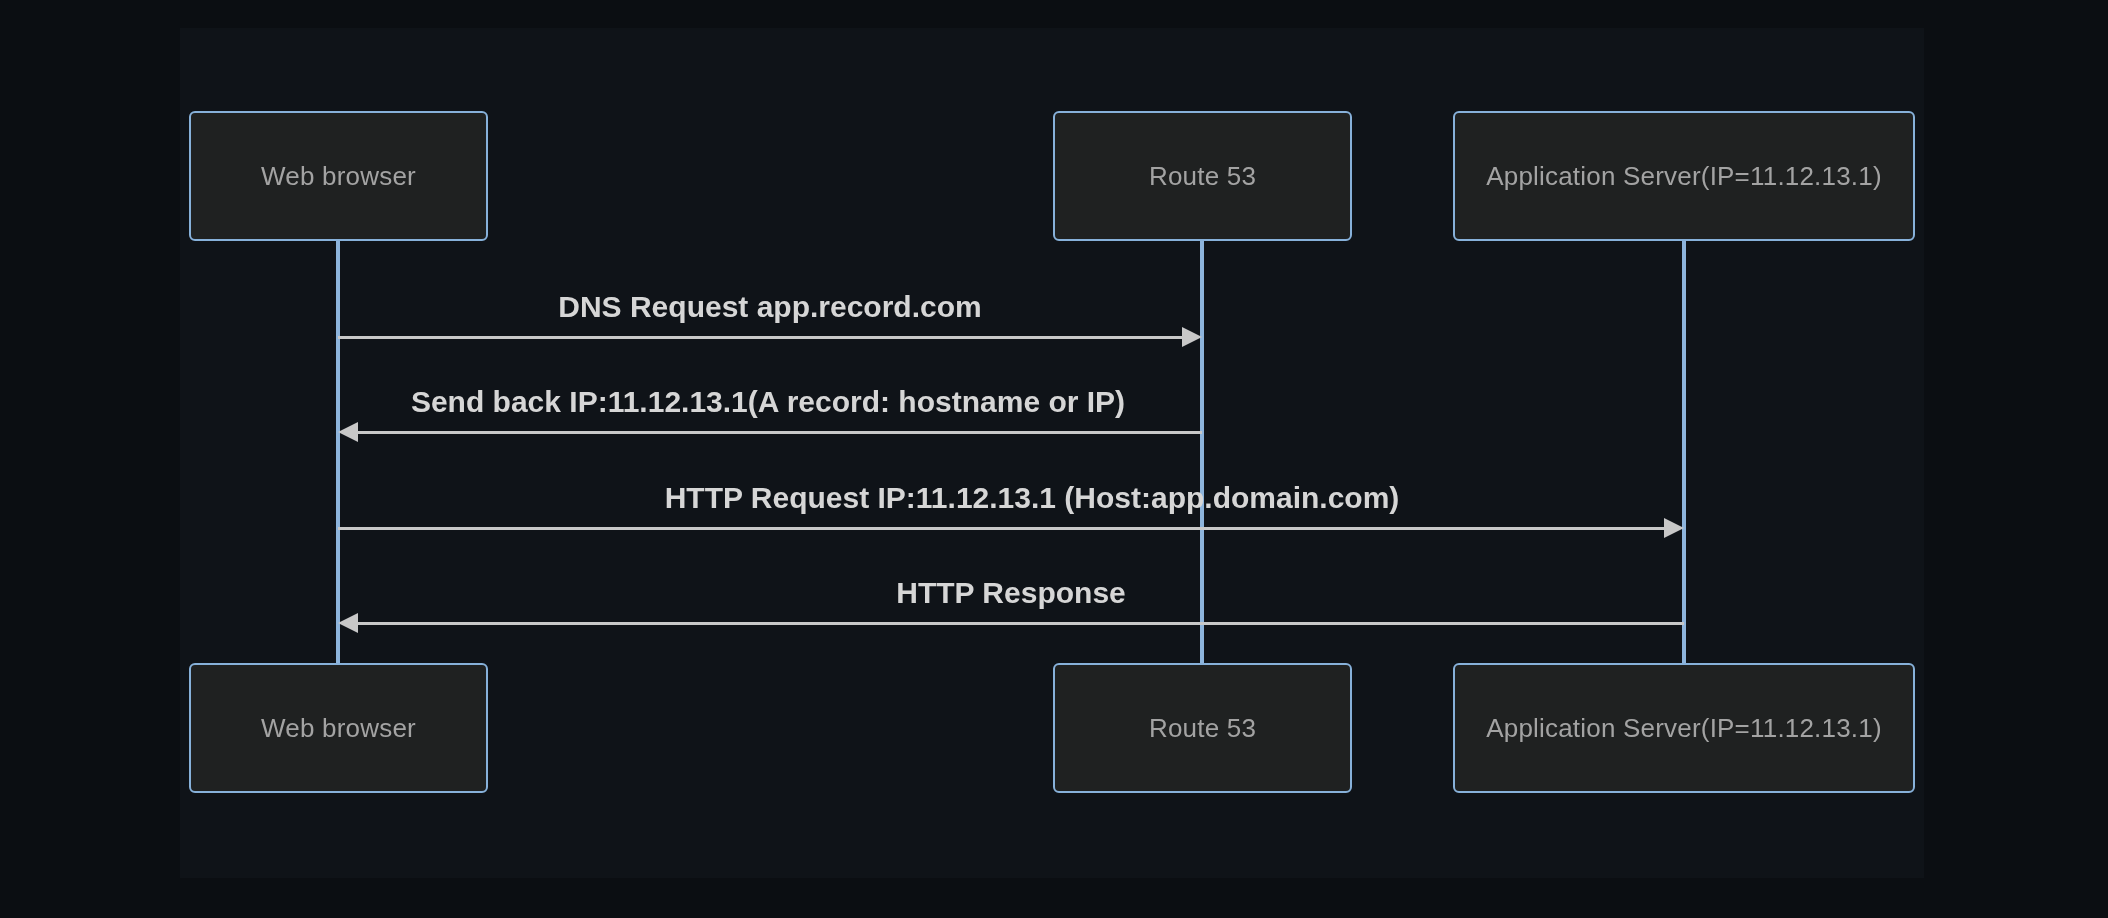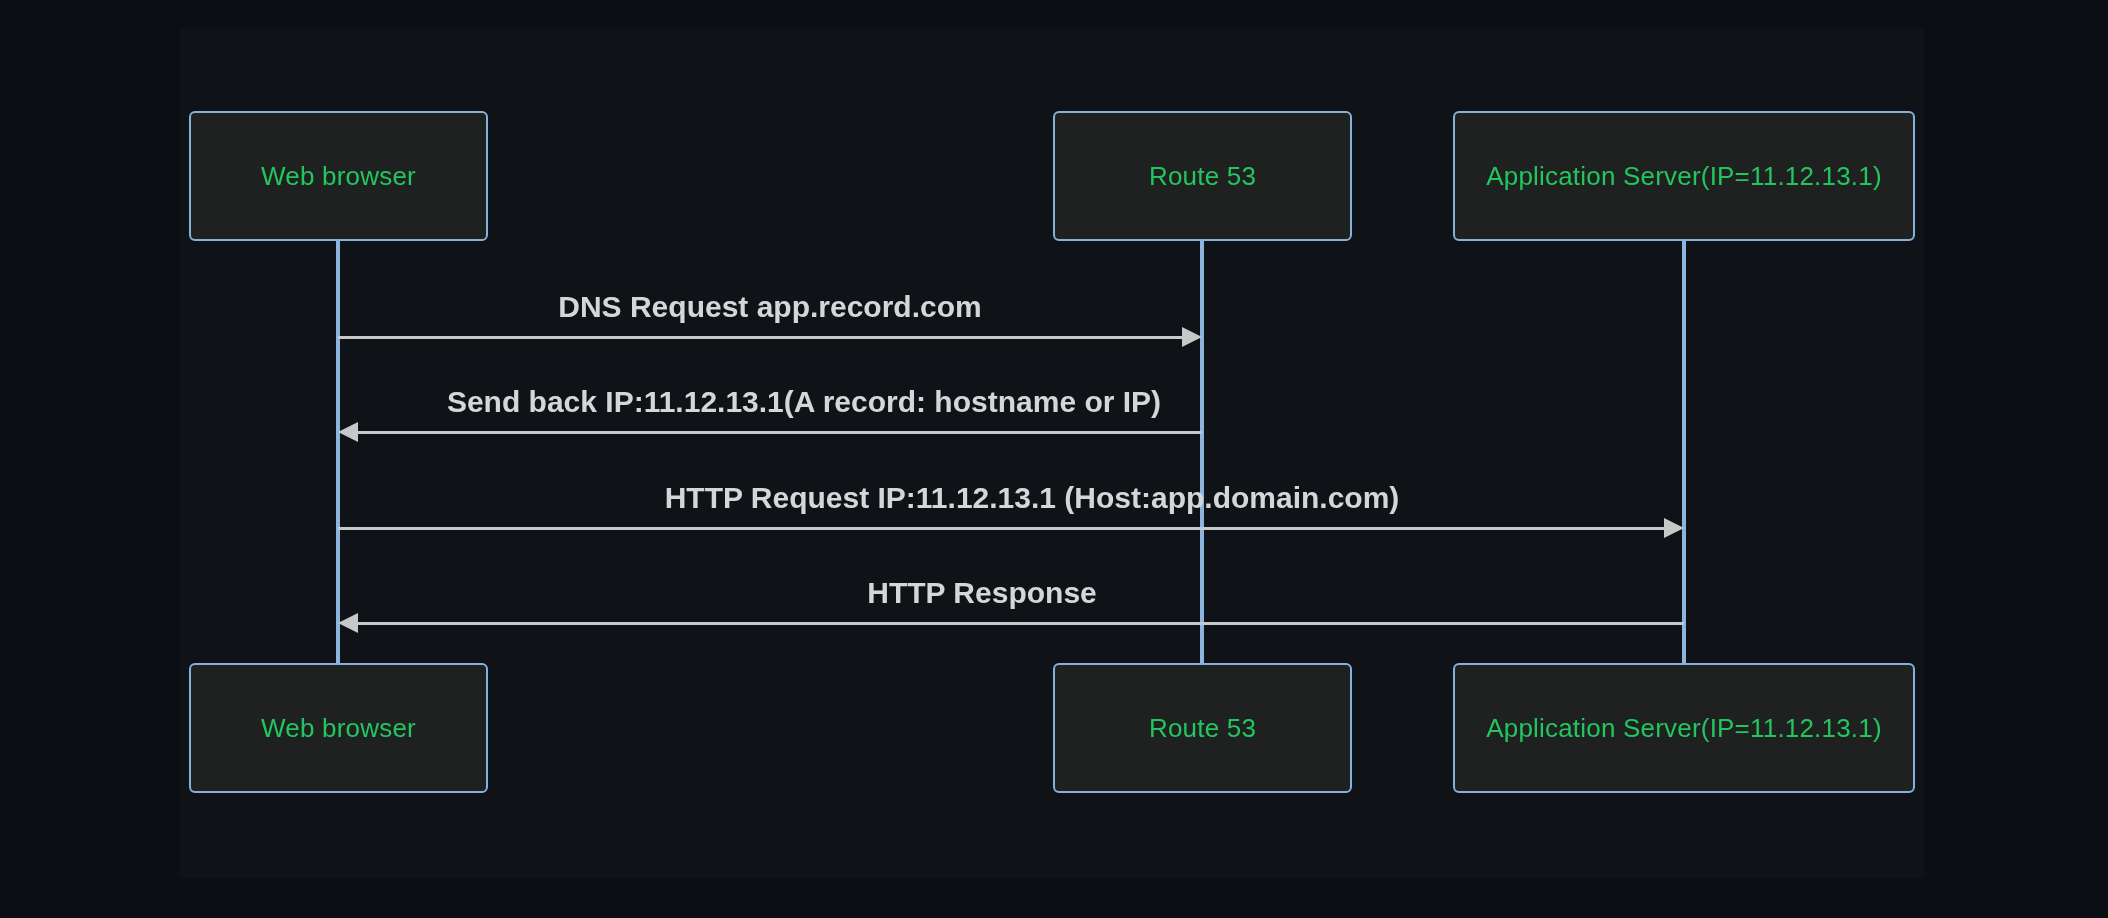--- a/index.html
+++ b/index.html
@@ -23,21 +23,21 @@
     position: absolute;
     box-sizing: border-box;
     background: #1f2121;
     border: 2px solid #87b1da;
     border-radius: 6px;
     display: flex;
     align-items: center;
     justify-content: center;
   }
   .actor-label {
-    color: #22c55e;
+    color: #a3a3a3;
     font-size: 26px;
     letter-spacing: 0.2px;
     white-space: nowrap;
   }
   .lifeline {
     position: absolute;
     width: 4px;
     background: #8db4dc;
   }
   .message-line {
@@ -91,21 +91,21 @@
   </div>
 
   <div class="actor-box" style="left: 1453px; top: 663px; width: 462px; height: 130px;">
     <span class="actor-label">Application Server(IP=11.12.13.1)</span>
   </div>
 <div class="message-line" style="left: 338px; top: 336px; width: 844px;"></div>
       <div class="arrowhead right" style="left: 1182px; top: 327px;"></div>
       <div class="message-label" style="left: 770px; top: 290px;">DNS Request app.record.com</div>
       <div class="message-line" style="left: 358px; top: 431px; width: 844px;"></div>
       <div class="arrowhead left" style="left: 338px; top: 422px;"></div>
-      <div class="message-label" style="left: 804px; top: 385px;">Send back IP:11.12.13.1(A record: hostname or IP)</div>
+      <div class="message-label" style="left: 768px; top: 385px;">Send back IP:11.12.13.1(A record: hostname or IP)</div>
       <div class="message-line" style="left: 338px; top: 527px; width: 1326px;"></div>
       <div class="arrowhead right" style="left: 1664px; top: 518px;"></div>
       <div class="message-label" style="left: 1011px; top: 481px; margin-left: 21px;">HTTP Request IP:11.12.13.1 (Host:app.domain.com)</div>
       <div class="message-line" style="left: 358px; top: 622px; width: 1326px;"></div>
       <div class="arrowhead left" style="left: 338px; top: 613px;"></div>
-      <div class="message-label" style="left: 982px; top: 576px;">HTTP Response</div>
+      <div class="message-label" style="left: 1011px; top: 576px;">HTTP Response</div>
     </div>
 </div>
 
 </body></html>

